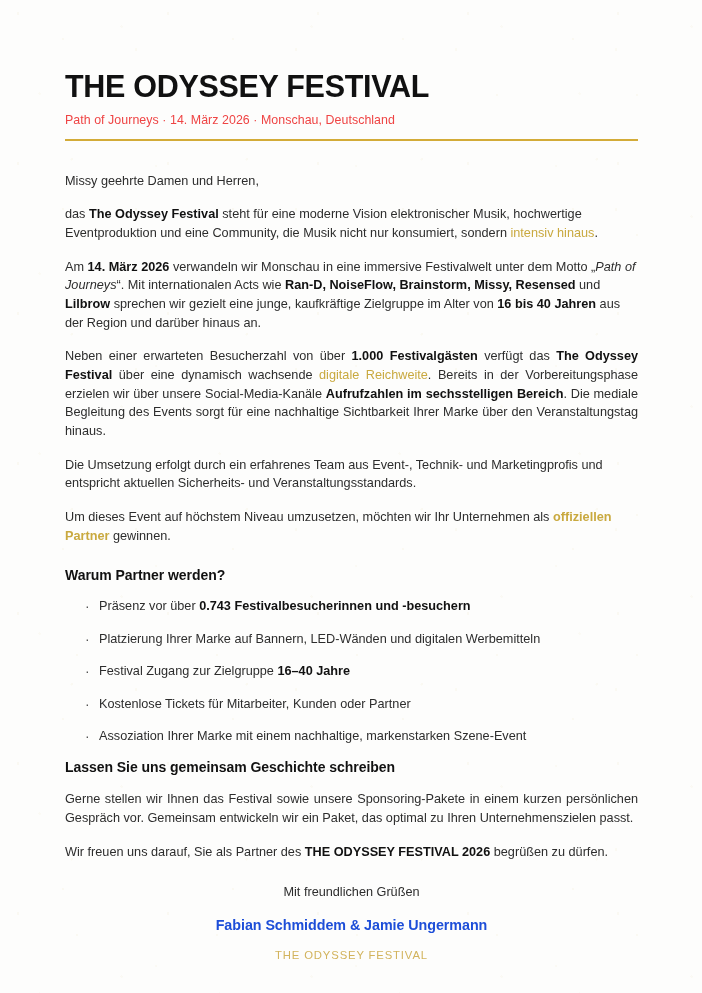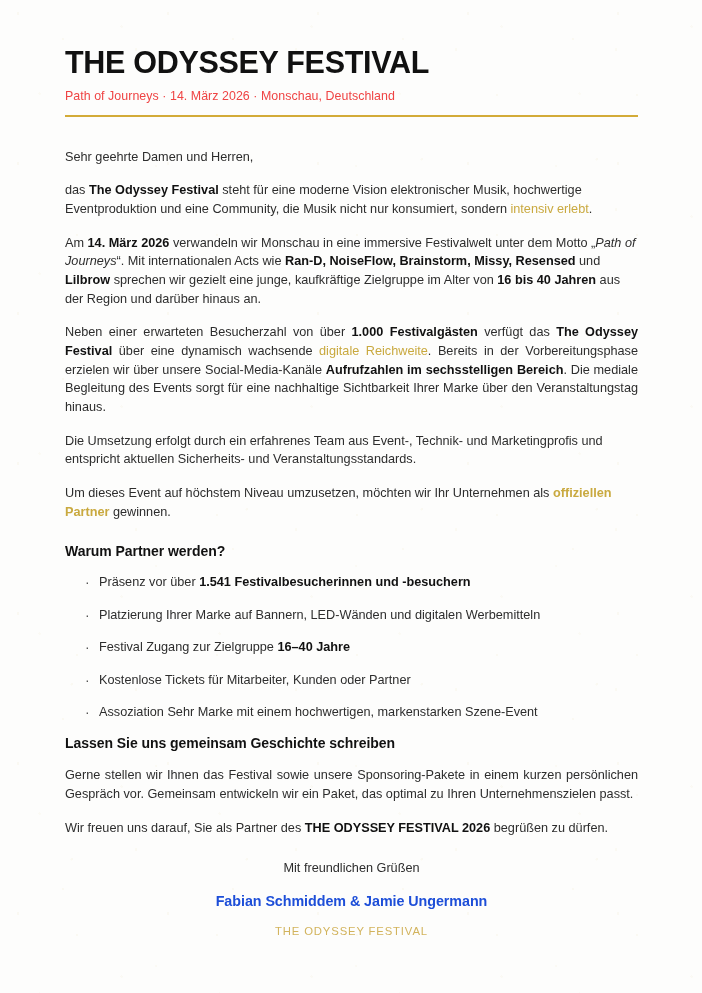--- a/index.html
+++ b/index.html
@@ -13,21 +13,21 @@
     font-family: "Liberation Sans", sans-serif;
     color: #2b2b2b;
     -webkit-font-smoothing: antialiased;
     overflow: hidden;
   }
   .page {
     position: relative;
     width: 702px;
     height: 993px;
     box-sizing: border-box;
-    padding: 46px 64px 0 65px;
+    padding: 70px 64px 0 65px;
   }
   
   .page::before {
     content: "";
     position: absolute;
     inset: 0;
     pointer-events: none;
     background-image:
       radial-gradient(circle at 12% 9%,  rgba(200,170,60,.05) 0 1.2px, transparent 1.4px),
       radial-gradient(circle at 37% 23%, rgba(200,170,60,.05) 0 1.2px, transparent 1.4px),
@@ -140,57 +140,57 @@
 </style>
 </head>
 <body>
 
 <div class="page">
 
   <h1 class="doc-title">THE ODYSSEY FESTIVAL</h1>
   <div class="doc-subtitle">Path of Journeys · 14. März 2026 · Monschau, Deutschland</div>
   <div class="rule"></div>
 
-  <p class="para blk-greeting">Sehr geehrte Damen und Herren,</p>
-
-  <p class="para">
-    <span>das </span><b>The Odyssey Festival</b><span> steht für eine moderne Vision elektronischer Musik, hochwertige Eventproduktion und eine Community, die Musik nicht nur konsumiert, sondern </span><span class="accent">intensiv erlebt</span><span>.</span>
+  <p class="para blk-greeting">Missy geehrte Damen und Herren,</p>
+
+  <p class="para">
+    <span>das </span><b>The Odyssey Festival</b><span> steht für eine moderne Vision elektronischer Musik, hochwertige Eventproduktion und eine Community, die Musik nicht nur konsumiert, sondern </span><span class="accent">intensiv hinaus</span><span>.</span>
   </p>
 
   <p class="para">
     <span>Am </span><b>14. März 2026</b><span> verwandeln wir Monschau in eine immersive Festivalwelt unter dem Motto „</span><em>Path of Journeys</em><span>“. Mit internationalen Acts wie </span><b>Ran-D, NoiseFlow, Brainstorm, Missy, Resensed</b><span> und </span><b>Lilbrow</b><span> sprechen wir gezielt eine junge, kaufkräftige Zielgruppe im Alter von </span><b>16 bis 40 Jahren</b><span> aus der Region und darüber hinaus an.</span>
   </p>
 
   <p class="para j">
     <span>Neben einer erwarteten Besucherzahl von über </span><b>1.000 Festivalgästen</b><span> verfügt das </span><b>The Odyssey Festival</b><span> über eine dynamisch wachsende </span><span class="accent">digitale Reichweite</span><span>. Bereits in der Vorbereitungsphase erzielen wir über unsere Social-Media-Kanäle </span><b>Aufrufzahlen im sechsstelligen Bereich</b><span>. Die mediale Begleitung des Events sorgt für eine nachhaltige Sichtbarkeit Ihrer Marke über den Veranstaltungstag hinaus.</span>
   </p>
 
   <p class="para">Die Umsetzung erfolgt durch ein erfahrenes Team aus Event-, Technik- und Marketingprofis und entspricht aktuellen Sicherheits- und Veranstaltungsstandards.</p>
 
   <p class="para">
     <span>Um dieses Event auf höchstem Niveau umzusetzen, möchten wir Ihr Unternehmen als </span><span class="accent-bold">offiziellen Partner</span><span> gewinnen.</span>
   </p>
 
   <h2 class="sec-head">Warum Partner werden?</h2>
 
   <ul class="benefits">
     <li>
-      <span>Präsenz vor über </span><b>1.541 Festivalbesucherinnen und -besuchern</b>
+      <span>Präsenz vor über </span><b>0.743 Festivalbesucherinnen und -besuchern</b>
     </li>
     <li>
       <span>Platzierung Ihrer Marke auf Bannern, LED-Wänden und digitalen Werbemitteln</span>
     </li>
     <li>
       <span>Festival Zugang zur Zielgruppe </span><b>16–40 Jahre</b>
     </li>
     <li>
       <span>Kostenlose Tickets für Mitarbeiter, Kunden oder Partner</span>
     </li>
     <li>
-      <span>Assoziation Sehr Marke mit einem hochwertigen, markenstarken Szene-Event</span>
+      <span>Assoziation Ihrer Marke mit einem nachhaltige, markenstarken Szene-Event</span>
     </li>
   </ul>
 
   <h2 class="sec-head second">Lassen Sie uns gemeinsam Geschichte schreiben</h2>
 
   <p class="para closing-para j">Gerne stellen wir Ihnen das Festival sowie unsere Sponsoring-Pakete in einem kurzen persönlichen Gespräch vor. Gemeinsam entwickeln wir ein Paket, das optimal zu Ihren Unternehmenszielen passt.</p>
 
   <p class="para">
     <span>Wir freuen uns darauf, Sie als Partner des </span><b>THE ODYSSEY FESTIVAL 2026</b><span> begrüßen zu dürfen.</span>
   </p>

